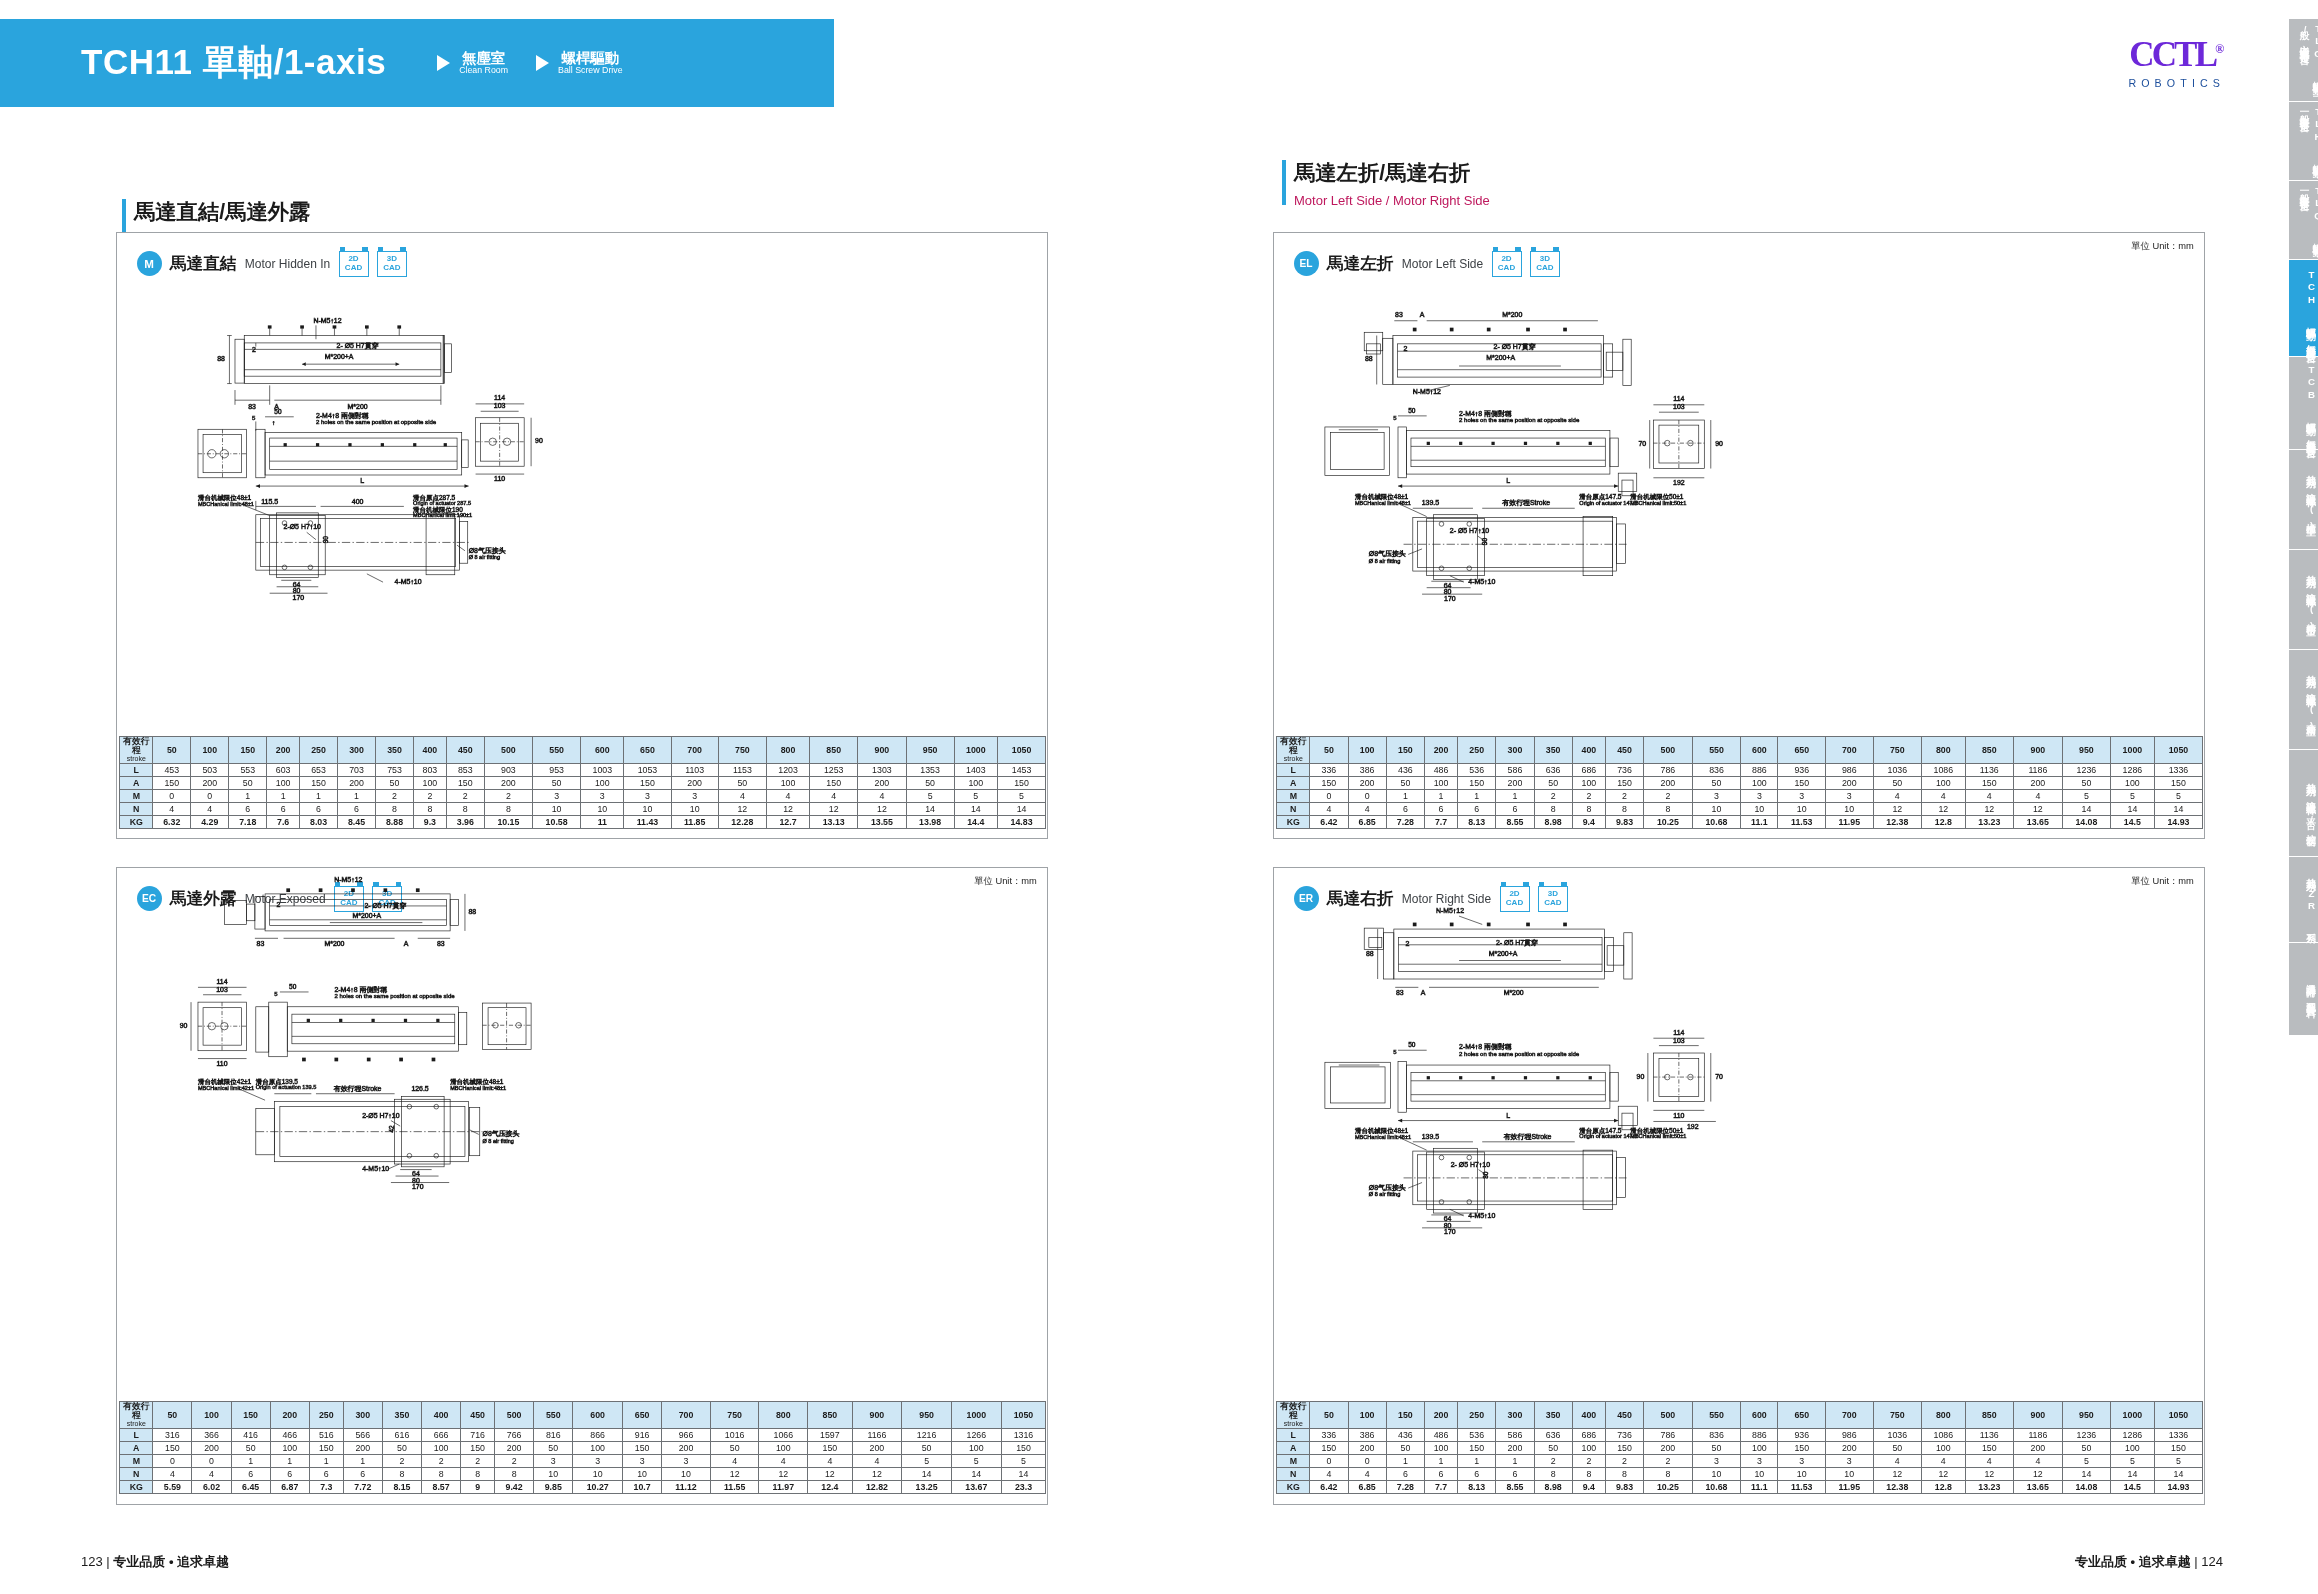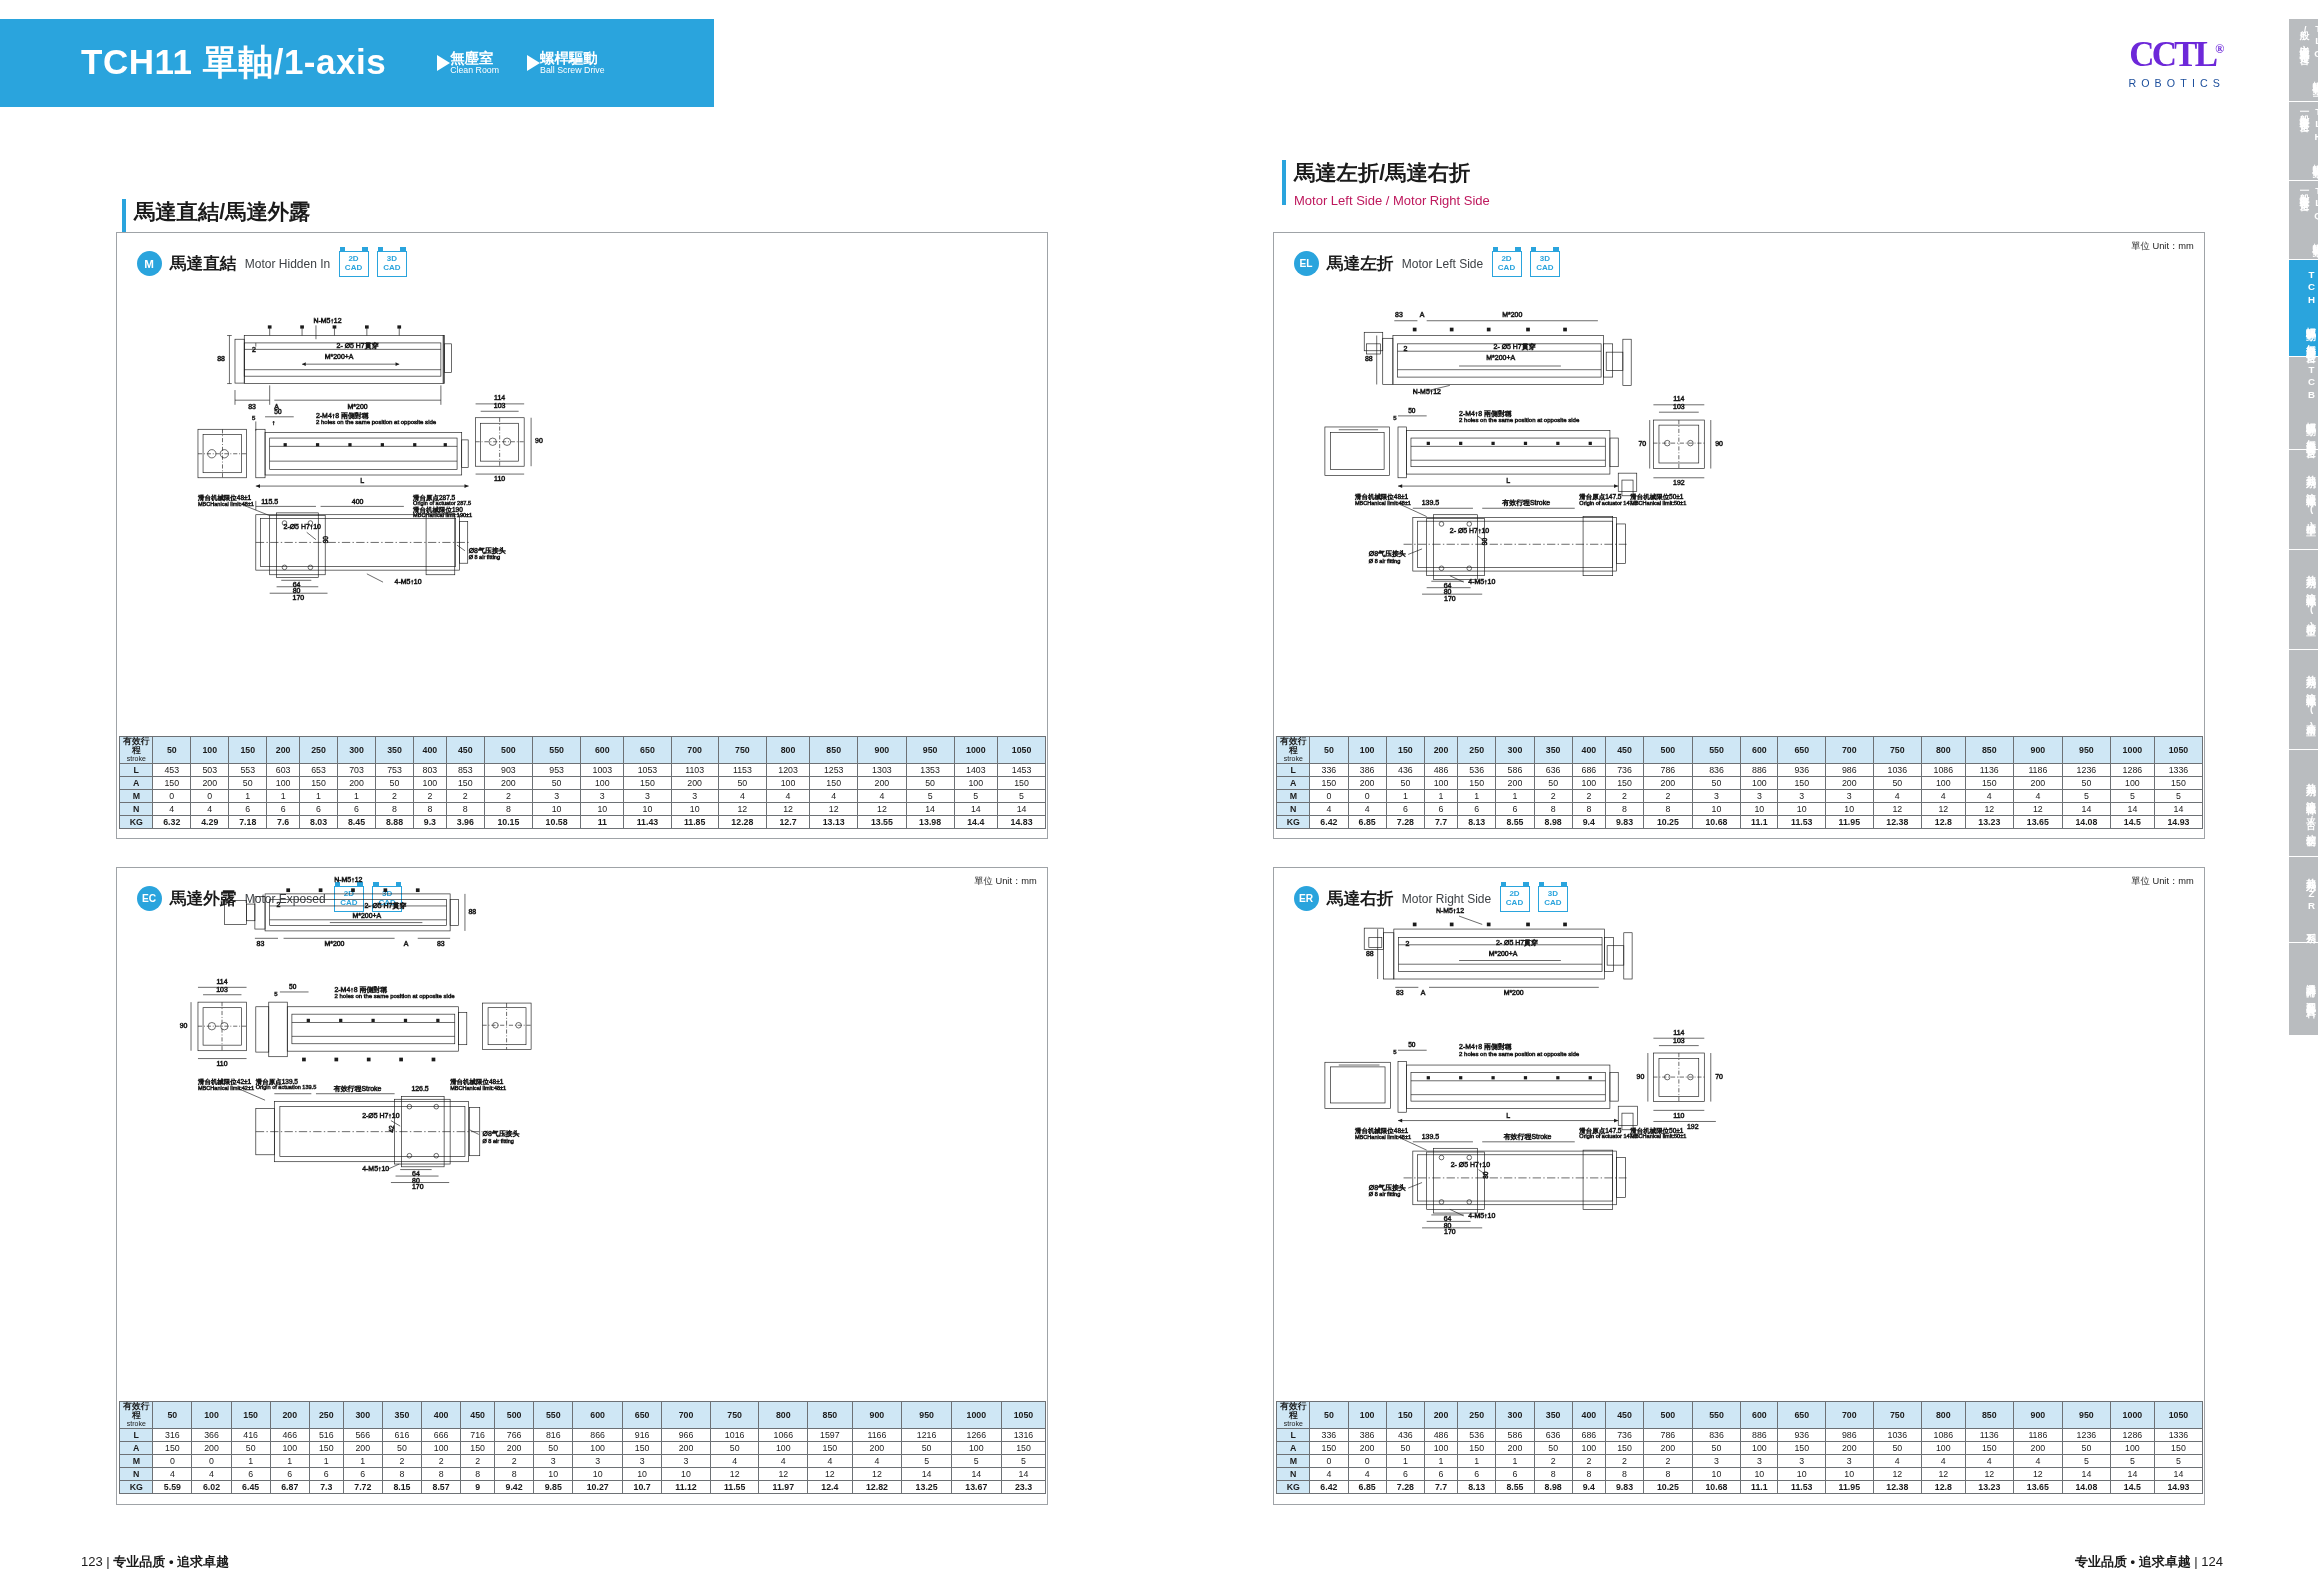--- a/index.html
+++ b/index.html
@@ -7,30 +7,30 @@
   body {
     width: 2334px; height: 1595px;
     background: #ffffff;
     font-family: "Liberation Sans", sans-serif;
     color: #1b1b1b;
     position: relative;
     overflow: hidden;
   }
   
   .header-bar {
-    position:absolute; left:0; top:18.5px; width:714px; height:88px;
+    position:absolute; left:0; top:18.5px; width:834px; height:88px;
     background:#2aa4dd;
     display:flex; align-items:center;
   }
   .header-title {
     color:#fff; font-size:35px; font-weight:bold; margin-left:81px; letter-spacing:0.5px;
     white-space:nowrap;
   }
   .header-tags { display:flex; align-items:center; margin-left:51px; gap:28px; }
-  .tag { display:flex; align-items:center; gap:0; }
+  .tag { display:flex; align-items:center; gap:9px;text-align:center; }
   .tri { width:0;height:0;border-left:13px solid #fff;border-top:8px solid transparent;border-bottom:8px solid transparent; }
   .tag-txt { color:#fff; line-height:1.12; }
   .tag-cn { font-size:14.4px; font-weight:bold; display:block; }
   .tag-en { font-size:8.8px; display:block; }
 
   
   .logo { position:absolute; right:109px; top:35px; text-align:center; }
   .logo-main { font-size:35px; font-weight:bold; color:#6d28d9; letter-spacing:-2.8px; font-family:"Liberation Serif", serif; }
   .logo-main .reg { font-size:12px; vertical-align:super; letter-spacing:0; }
   .logo-sub { font-size:10.7px; color:#1d4f9c; letter-spacing:5.1px; margin-top:1.9px; }

